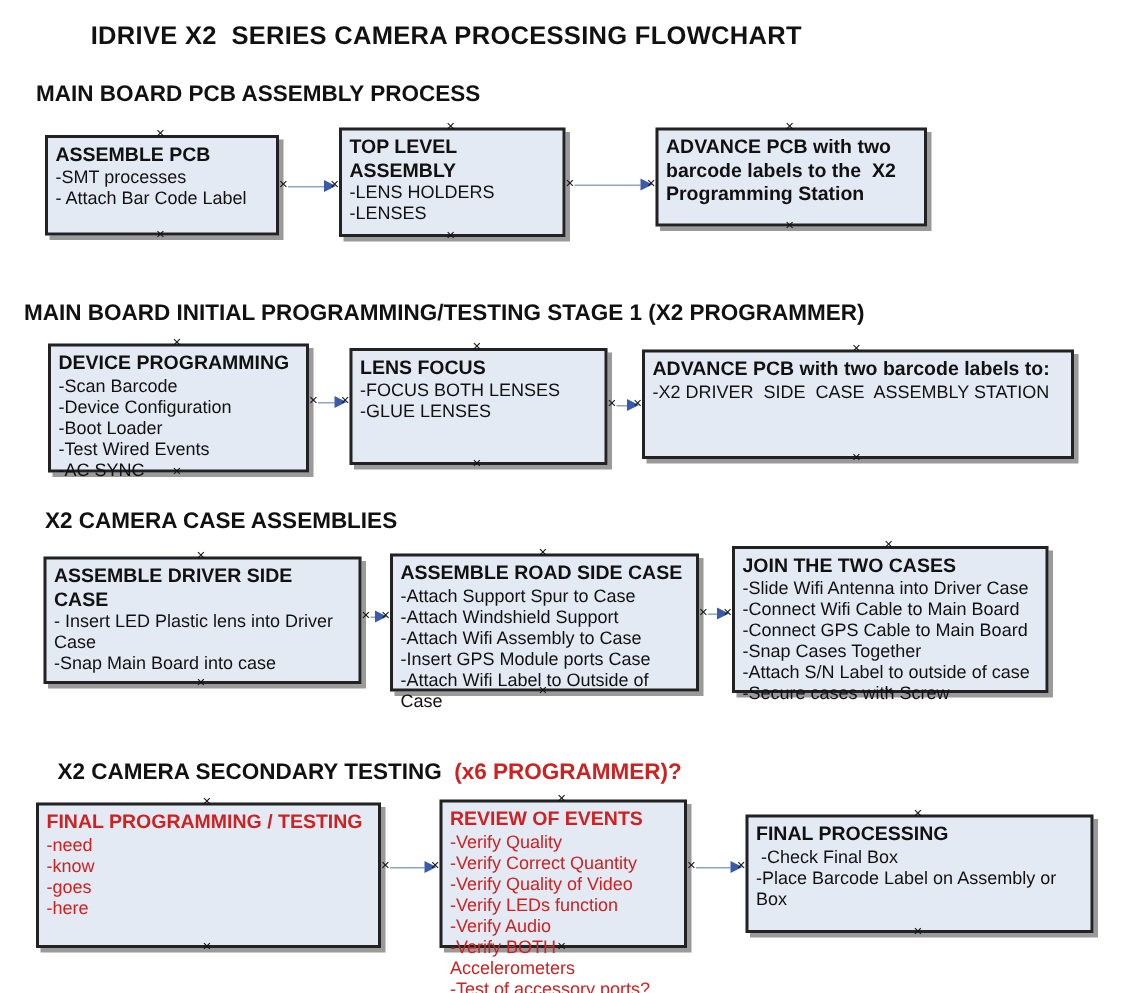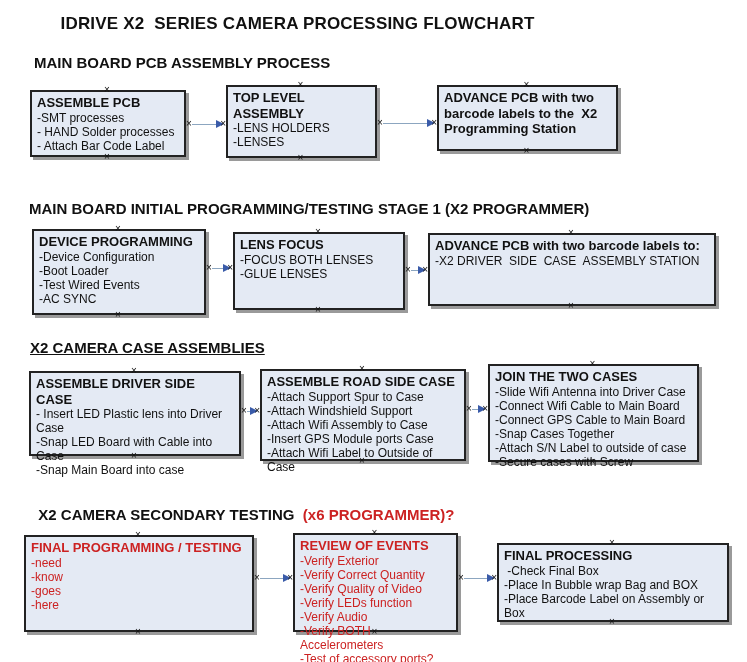--- a/index.html
+++ b/index.html
@@ -41,27 +41,26 @@
     border-left:8px solid var(--connector-arrow);
     border-top:4px solid transparent;border-bottom:4px solid transparent;
   }
   .connector .cx.right{margin-left:-4px;}
 </style>
 </head>
 <body>
 
 <div class="page-title">IDRIVE X2  SERIES CAMERA PROCESSING FLOWCHART</div>
 
-<div class="section-header" style="left:34px;top:54px;">MAIN BOARD PCB ASSEMBLY PROCESS</div>
+<div class="section-header" style="left:24px;top:54px;">MAIN BOARD PCB ASSEMBLY PROCESS</div>
 
 <div class="flowbox" style="left:30px;top:90px;width:156px;height:67px;">
   <div class="box-title">ASSEMBLE PCB</div>
   <div class="box-items">
       <div class="box-item">-SMT processes</div>
-      <div class="box-item">- HAND Solder processes</div>
       <div class="box-item">- Attach Bar Code Label</div>
     </div>
 <span class="anchor anchor-top">×</span>
     <span class="anchor anchor-bottom">×</span>
   </div>
 <div class="connector" style="left:186px;top:118px;width:40px;">
   <span class="cx">×</span>
     <span class="cline"></span>
     <span class="carrow"></span>
     <span class="cx right">×</span>
@@ -80,25 +79,26 @@
     <span class="cline"></span>
     <span class="carrow"></span>
     <span class="cx right">×</span>
 </div>
 <div class="flowbox" style="left:437px;top:85px;width:181px;height:66px;">
   <div class="box-title">ADVANCE PCB with two barcode labels to the  X2 Programming Station</div>
 <span class="anchor anchor-top">×</span>
     <span class="anchor anchor-bottom">×</span>
   </div>
 
-<div class="section-header" style="left:29px;top:200px;">MAIN BOARD INITIAL PROGRAMMING/TESTING STAGE 1 (X2 PROGRAMMER)</div>
+<div class="section-header" style="left:16px;top:200px;">MAIN BOARD INITIAL PROGRAMMING/TESTING STAGE 1 (X2 PROGRAMMER)</div>
 
 <div class="flowbox" style="left:32px;top:229px;width:174px;height:86px;">
   <div class="box-title">DEVICE PROGRAMMING</div>
   <div class="box-items">
+      <div class="box-item">-Scan Barcode</div>
       <div class="box-item">-Device Configuration</div>
       <div class="box-item">-Boot Loader</div>
       <div class="box-item">-Test Wired Events</div>
       <div class="box-item">-AC SYNC</div>
     </div>
 <span class="anchor anchor-top">×</span>
     <span class="anchor anchor-bottom">×</span>
   </div>
 <div class="connector" style="left:206px;top:262px;width:27px;">
   <span class="cx">×</span>
@@ -123,27 +123,26 @@
 </div>
 <div class="flowbox" style="left:428px;top:233px;width:288px;height:73px;">
   <div class="box-title nowrap">ADVANCE PCB with two barcode labels to:</div>
   <div class="box-items">
       <div class="box-item">-X2 DRIVER  SIDE  CASE  ASSEMBLY STATION</div>
     </div>
 <span class="anchor anchor-top">×</span>
     <span class="anchor anchor-bottom">×</span>
   </div>
 
-<div class="section-header" style="left:30px;top:339px;text-decoration:underline;">X2 CAMERA CASE ASSEMBLIES</div>
+<div class="section-header" style="left:30px;top:339px;">X2 CAMERA CASE ASSEMBLIES</div>
 
 <div class="flowbox" style="left:29px;top:371px;width:212px;height:85px;">
   <div class="box-title">ASSEMBLE DRIVER SIDE CASE</div>
   <div class="box-items">
       <div class="box-item">- Insert LED Plastic lens into Driver Case</div>
-      <div class="box-item">-Snap LED Board with Cable into Case</div>
       <div class="box-item">-Snap Main Board into case</div>
     </div>
 <span class="anchor anchor-top">×</span>
     <span class="anchor anchor-bottom">×</span>
   </div>
 <div class="connector" style="left:241px;top:405px;width:19px;">
   <span class="cx">×</span>
     <span class="cline"></span>
     <span class="carrow"></span>
     <span class="cx right">×</span>
@@ -197,39 +196,38 @@
   </div>
 <div class="connector" style="left:254px;top:572px;width:39px;">
   <span class="cx">×</span>
     <span class="cline"></span>
     <span class="carrow"></span>
     <span class="cx right">×</span>
 </div>
 <div class="flowbox red" style="left:293px;top:533px;width:165px;height:99px;">
   <div class="box-title">REVIEW OF EVENTS</div>
   <div class="box-items">
-      <div class="box-item">-Verify Exterior</div>
+      <div class="box-item">-Verify Quality</div>
       <div class="box-item">-Verify Correct Quantity</div>
       <div class="box-item">-Verify Quality of Video</div>
       <div class="box-item">-Verify LEDs function</div>
       <div class="box-item">-Verify Audio</div>
       <div class="box-item">-Verify BOTH Accelerometers</div>
       <div class="box-item">-Test of accessory ports?</div>
     </div>
 <span class="anchor anchor-top">×</span>
     <span class="anchor anchor-bottom">×</span>
   </div>
 <div class="connector" style="left:458px;top:572px;width:39px;">
   <span class="cx">×</span>
     <span class="cline"></span>
     <span class="carrow"></span>
     <span class="cx right">×</span>
 </div>
 <div class="flowbox" style="left:497px;top:543px;width:232px;height:79px;">
   <div class="box-title">FINAL PROCESSING</div>
   <div class="box-items">
       <div class="box-item"> -Check Final Box</div>
-      <div class="box-item">-Place In Bubble wrap Bag and BOX</div>
       <div class="box-item">-Place Barcode Label on Assembly or Box</div>
     </div>
 <span class="anchor anchor-top">×</span>
     <span class="anchor anchor-bottom">×</span>
   </div>
 
 </body></html>

